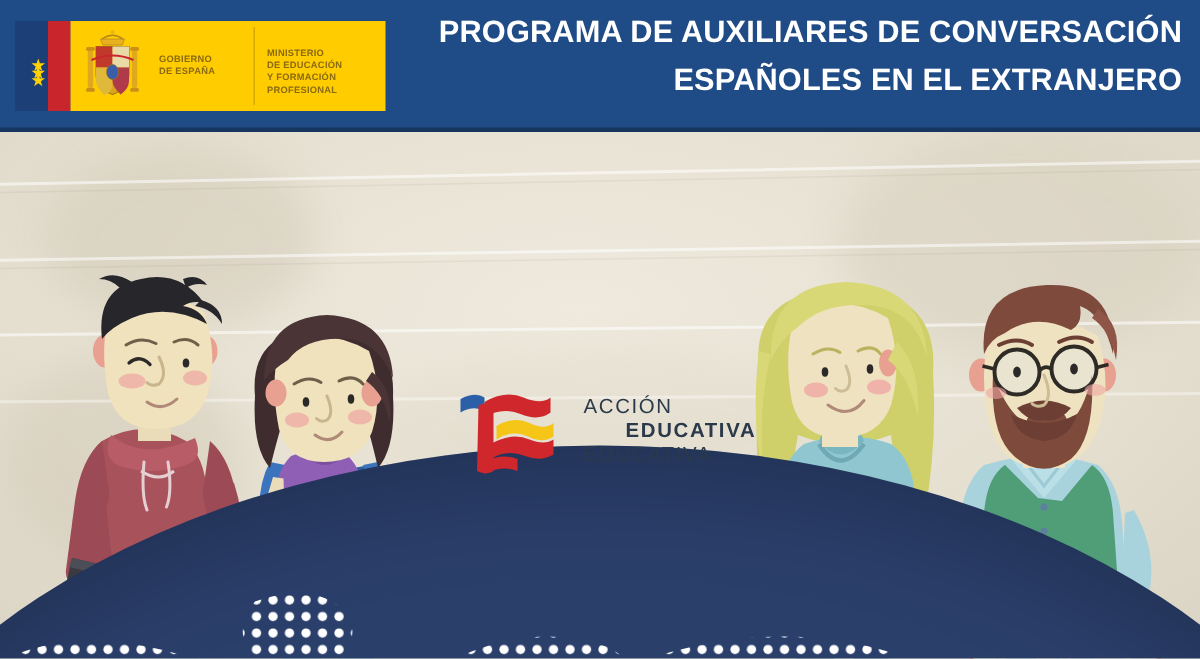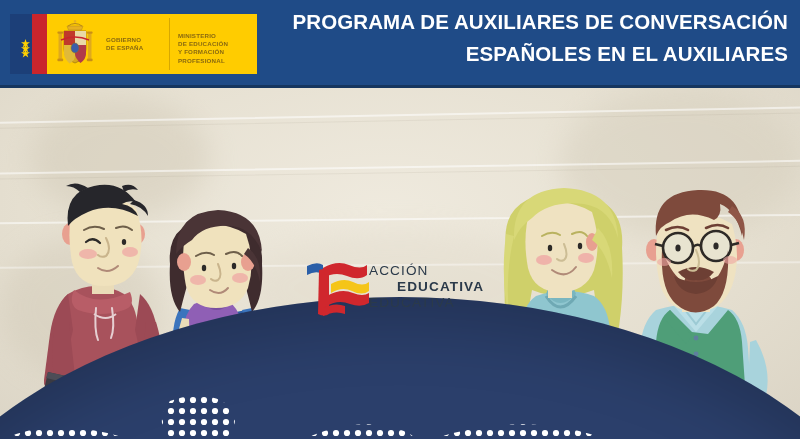--- a/index.html
+++ b/index.html
@@ -72,21 +72,21 @@
   .wire{
     position:absolute;height:2px;left:-40px;width:900px;
     background:rgba(255,255,255,.55);
     border-radius:2px;
   }
   .wire.d{background:rgba(150,140,120,.22);}
 
   
   #aee{
     position:absolute;left:303px;top:168px;width:180px;height:62px;
-    display:flex;align-items:center;gap:0;
+    display:flex;align-items:center;gap:20px;
   }
   #aee-mark{width:66px;height:58px;flex:0 0 66px;}
   #aee-text{
     color:#2b3a4a;font-size:13.6px;line-height:16.2px;letter-spacing:1.1px;
   }
   #aee-text .r1{font-weight:normal;}
   #aee-text .r2{font-weight:bold;padding-left:28px;}
   #aee-text .r3{font-weight:normal;}
 
   
@@ -163,21 +163,21 @@
         <div class="gl-txt" id="gl-gob">GOBIERNO
 DE ESPAÑA</div>
         <div class="gl-txt" id="gl-min">MINISTERIO
 DE EDUCACIÓN
 Y FORMACIÓN PROFESIONAL</div>
       </div>
     </div>
 
     <div id="title">
       <span class="l1">PROGRAMA DE AUXILIARES DE CONVERSACIÓN</span>
-      <span class="l2">ESPAÑOLES EN EL AUXILIARES</span>
+      <span class="l2">ESPAÑOLES EN EL EXTRANJERO</span>
     </div>
   </div>
 
   <div id="wall">
 
     <div class="grain" style="left:30px;top:10px;width:180px;height:120px;background:#cfc7b4;"></div>
     <div class="grain" style="left:560px;top:0px;width:240px;height:150px;background:#d3ccba;"></div>
     <div class="grain" style="left:250px;top:140px;width:300px;height:120px;background:#ddd6c6;opacity:.3;"></div>
     <div class="grain" style="left:0px;top:150px;width:160px;height:140px;background:#cdc5b2;opacity:.38;"></div>
 

